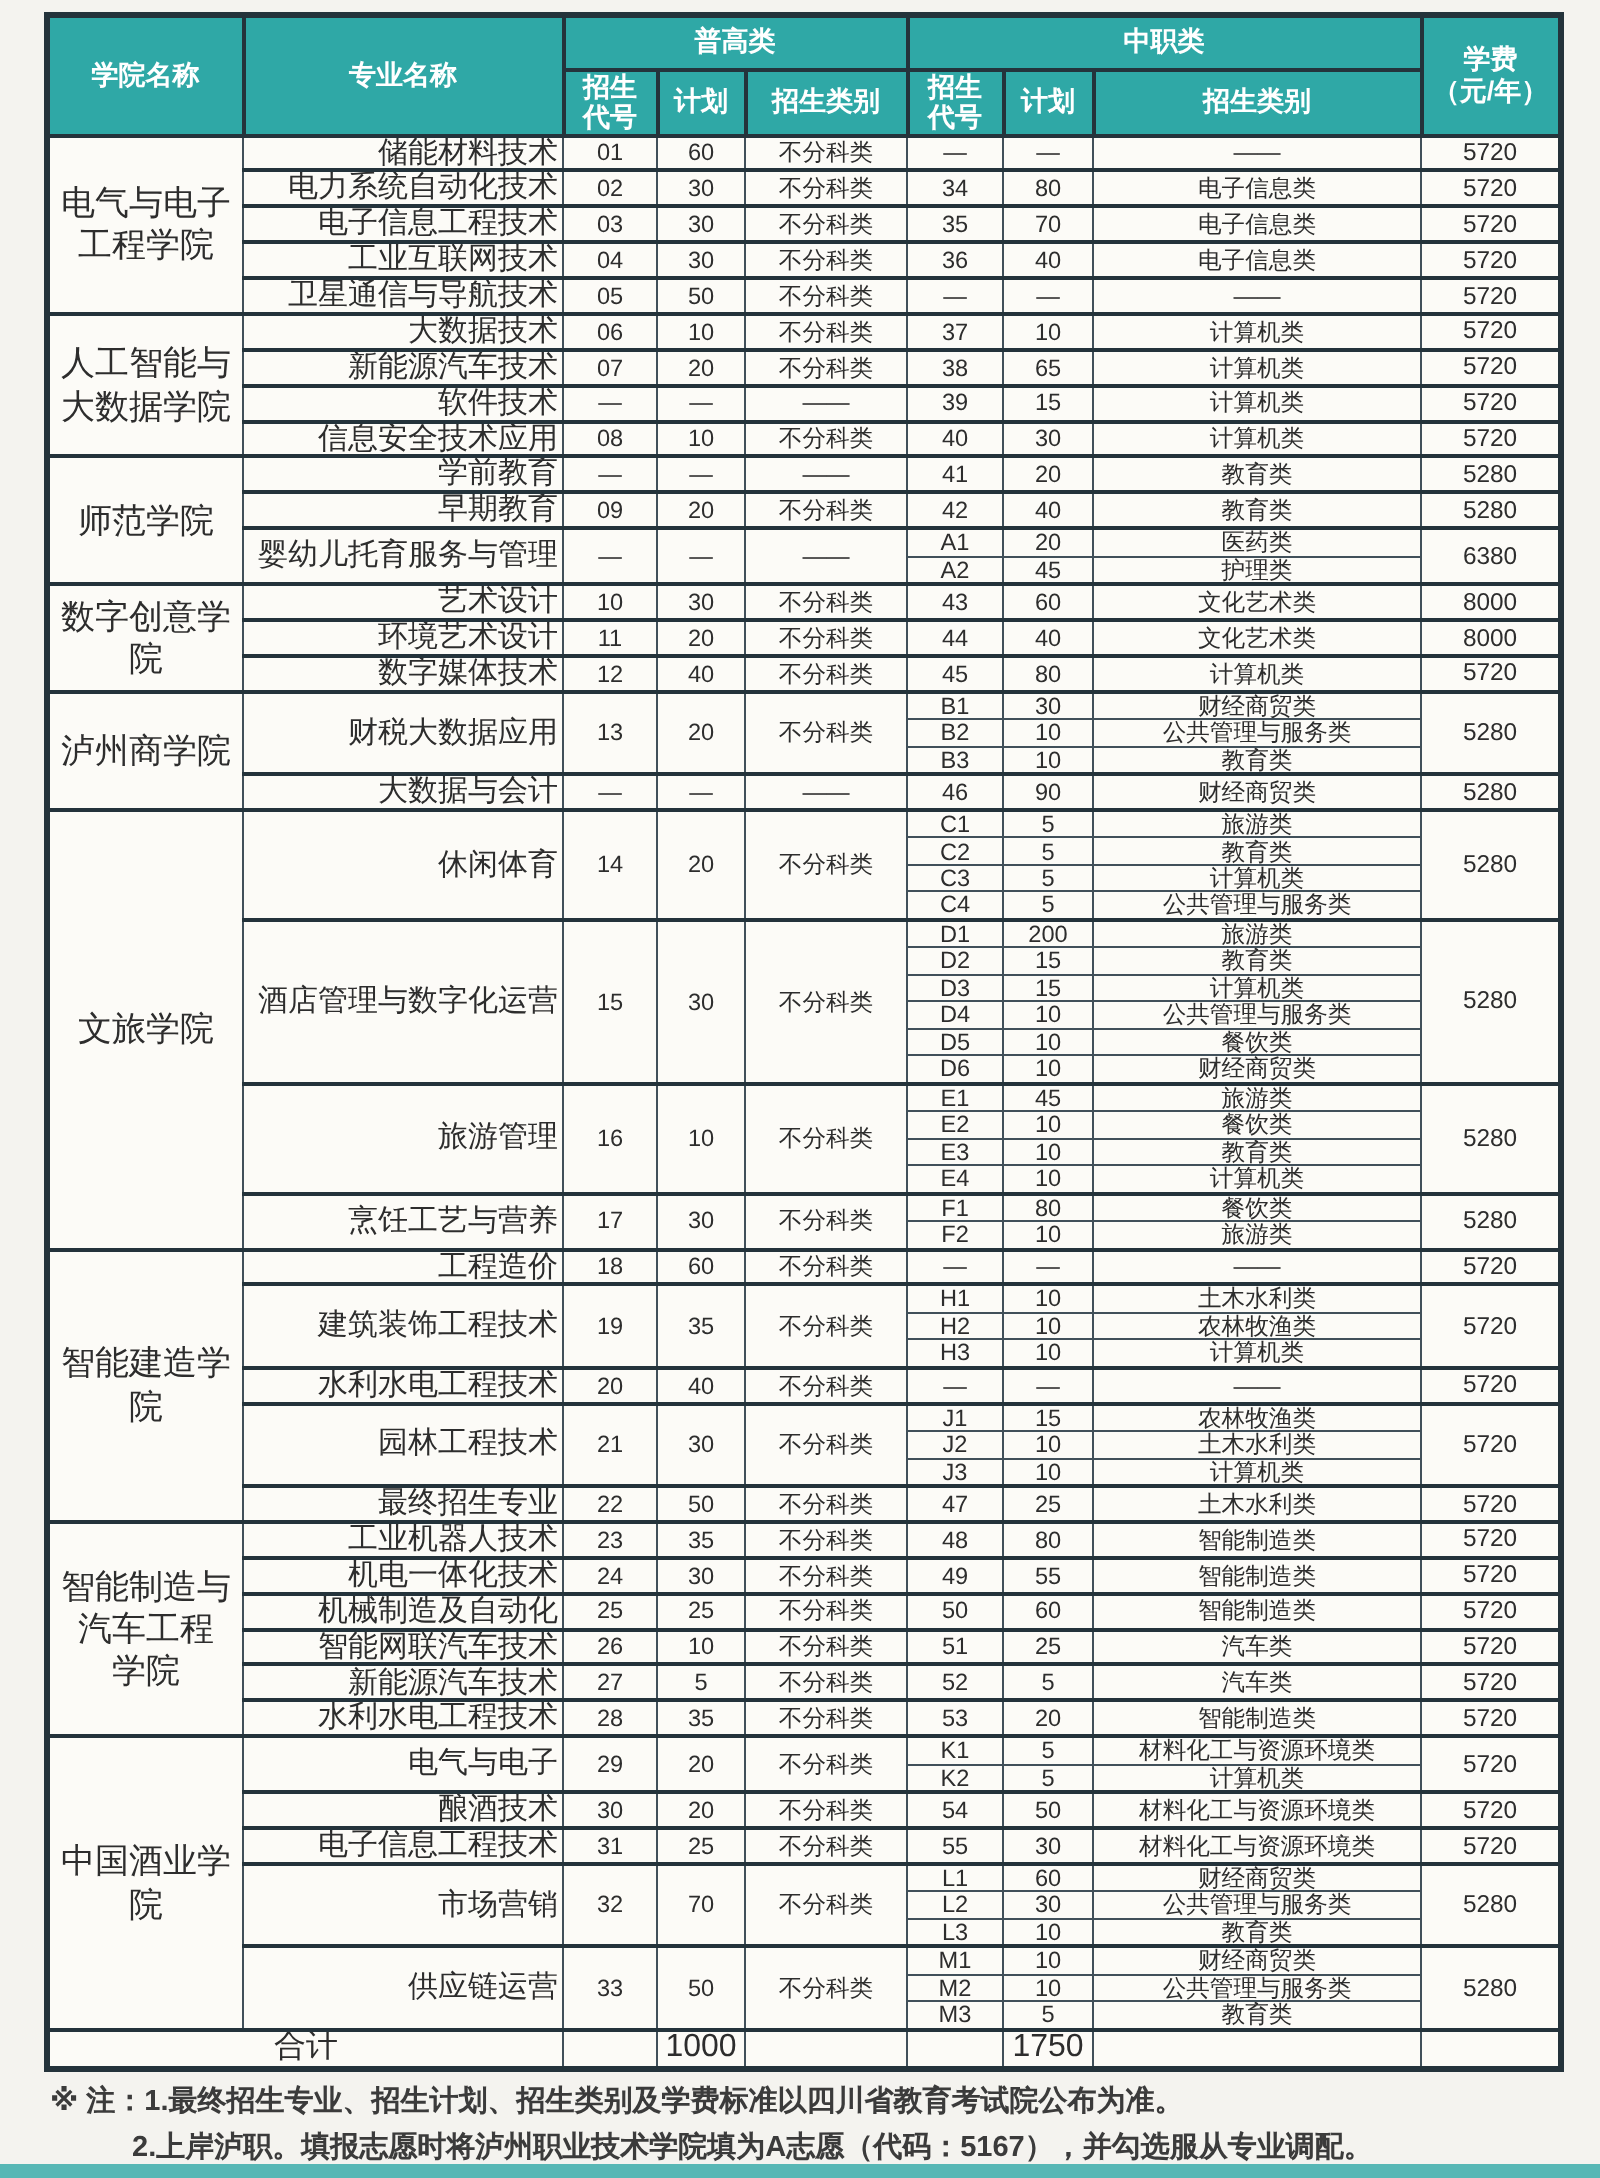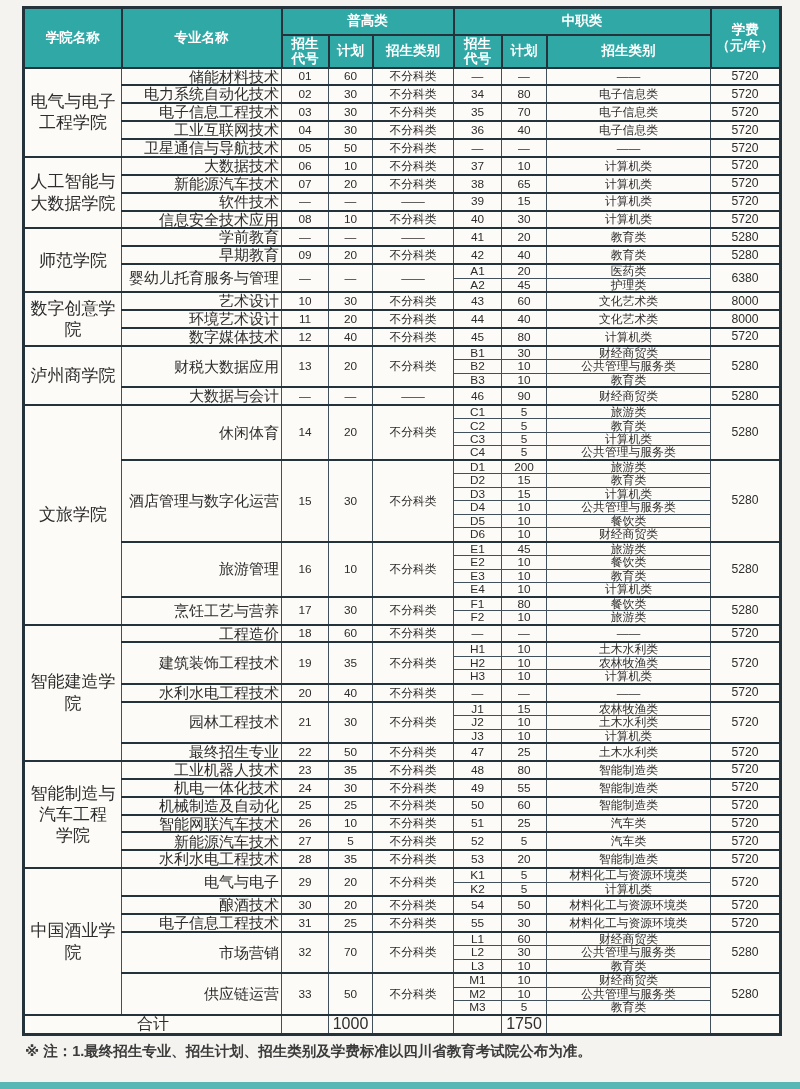--- a/index.html
+++ b/index.html
@@ -604,16 +604,17 @@
           <td></td>
           <td>1750</td>
           <td></td>
           <td class="tuition"></td>
         </tr>
       </tbody>
   </table>
 
   <div class="notes">
     <div class="line1">※ 注：1.最终招生专业、招生计划、招生类别及学费标准以四川省教育考试院公布为准。</div>
+    <div class="line2">2.上岸泸职。填报志愿时将泸州职业技术学院填为A志愿（代码：5167），并勾选服从专业调配。</div>
   </div>
 
   <div class="bottom-strip"></div>
 </div>
 
 </body></html>

